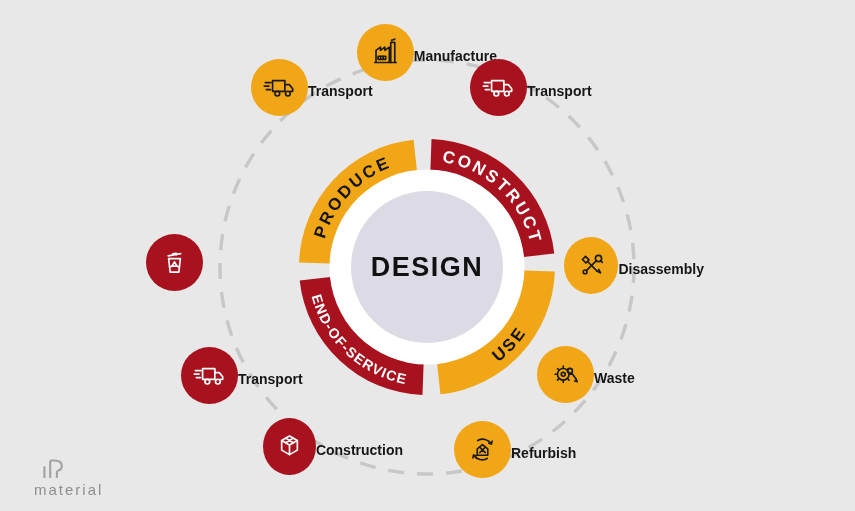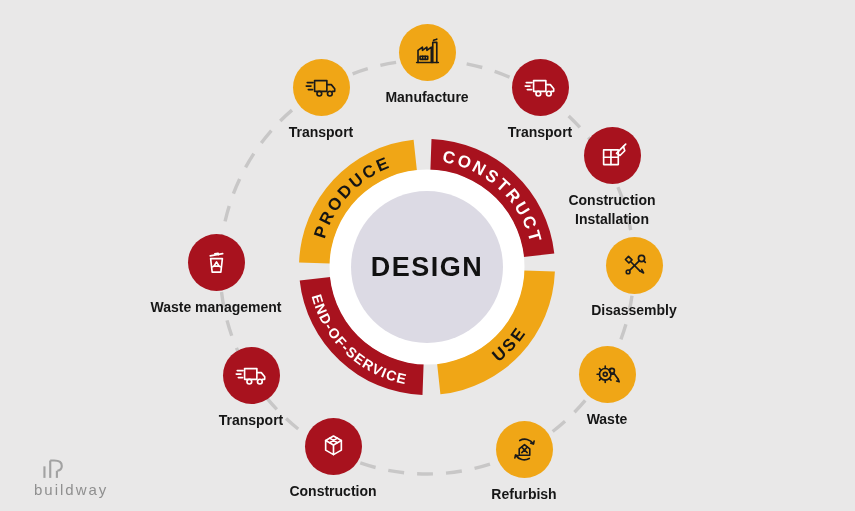--- a/index.html
+++ b/index.html
@@ -12,21 +12,21 @@
   .seg{stroke:none;}
   .design-text{font-size:27px;font-weight:bold;letter-spacing:1.5px;fill:#111111;
                font-family:"Liberation Sans", sans-serif;}
   .seg-label{font-weight:bold;font-family:"Liberation Sans", sans-serif;}
   .seg-lg{font-size:17px;letter-spacing:2.5px;}
   .seg-sm{font-size:14px;letter-spacing:1.2px;}
   .seg-dark{fill:#141414;}
   .seg-light{fill:#FFFFFF;}
 
   
-  .node{position:absolute;transform:translateX(-50%);display:flex;flex-direction:column;
+  .node{position:absolute;transform:translateX(-50%);display:flex;flex-direction:row;
         align-items:center;width:140px;}
   .bubble{width:57px;height:57px;border-radius:50%;display:flex;align-items:center;
           justify-content:center;margin-bottom:7px;}
   .c-yellow{background:#F0A616;color:#1A1A1A;}
   .c-red{background:#A8121E;color:#FFFFFF;}
   .ic{width:33px;height:33px;fill:none;stroke:currentColor;stroke-width:1.6;
       stroke-linecap:round;stroke-linejoin:round;}
   .node-label{font-size:14px;font-weight:bold;color:#161616;text-align:center;
               line-height:1.35;max-width:132px;}
 
@@ -171,28 +171,20 @@
 
   <div class="node" style="left:540px;top:59px">
     <div class="bubble c-red">
       <svg class="ic" viewBox="0 0 32 32">
           <use href="#i-truck"></use>
         </svg>
       </div>
     <div class="node-label">Transport</div>
   </div>
 
-  <div class="node" style="left:612px;top:127px">
-    <div class="bubble c-red">
-      <svg class="ic" viewBox="0 0 32 32">
-          <use href="#i-bricks"></use>
-        </svg>
-      </div>
-    <div class="node-label">Construction Installation</div>
-  </div>
 
   <div class="node" style="left:634px;top:237px">
     <div class="bubble c-yellow">
       <svg class="ic" viewBox="0 0 32 32">
           <use href="#i-tools"></use>
         </svg>
       </div>
     <div class="node-label">Disassembly</div>
   </div>
 
@@ -231,27 +223,26 @@
       </div>
     <div class="node-label">Transport</div>
   </div>
 
   <div class="node" style="left:216px;top:234px">
     <div class="bubble c-red">
       <svg class="ic" viewBox="0 0 32 32">
           <use href="#i-trash"></use>
         </svg>
       </div>
-    <div class="node-label">Waste management</div>
   </div>
 
 
   <div class="logo">
     <svg class="logo-mark" width="32" height="22" viewBox="0 0 36 24">
       <path d="M5 22V9"></path>
       <path d="M11.5 22V2.5"></path>
       <path d="M11.5 2.5h4.5c5.5 0 8.5 2.3 8.5 6 0 3.1-2.1 5.1-5 5.4"></path>
       <path d="M19 22v-8"></path>
     </svg>
-    <div class="logo-text">buildway</div>
+    <div class="logo-text">material</div>
   </div>
 
 </div>
 
 </body></html>

